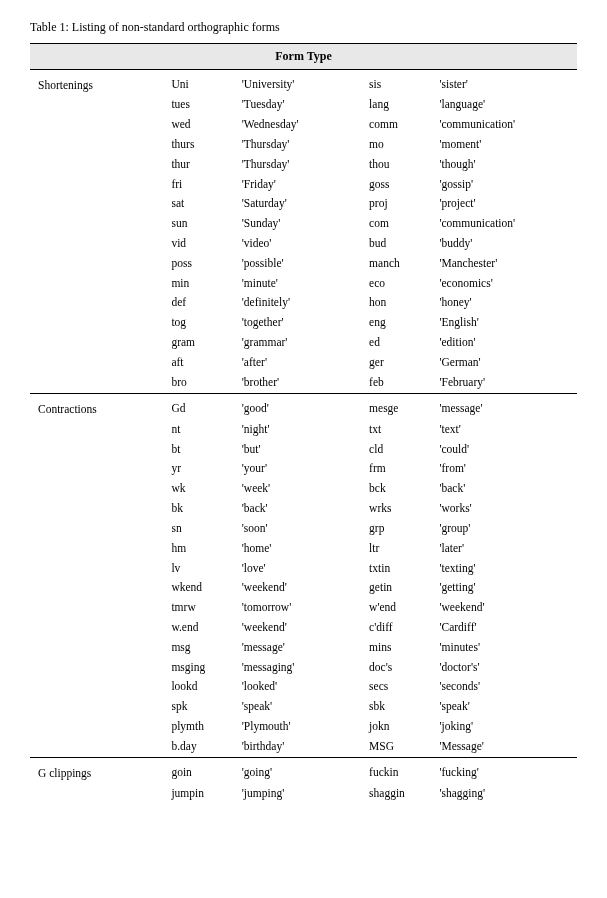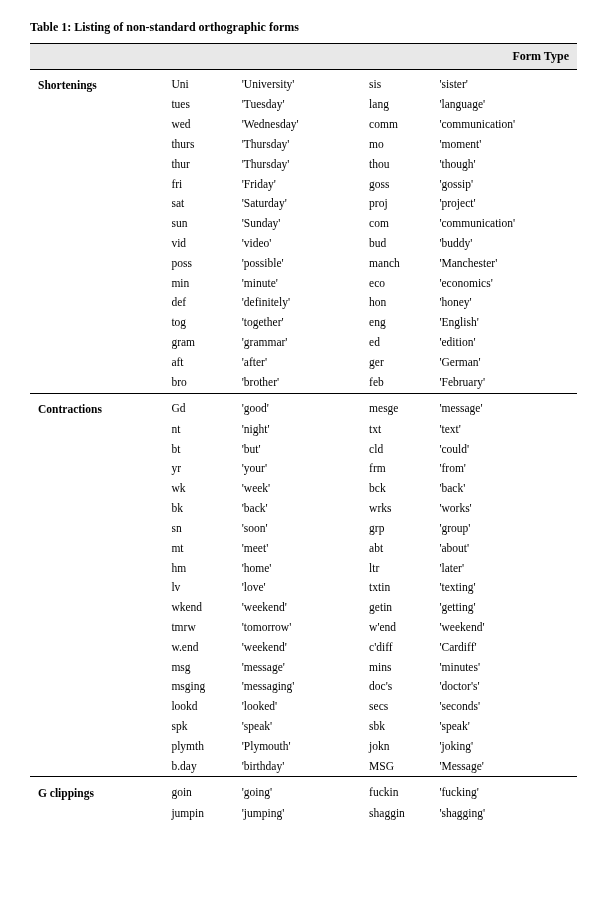--- a/index.html
+++ b/index.html
@@ -6,45 +6,45 @@
     body {
       font-family: Times New Roman, Times, serif;
       font-size: 12px;
       background: #fff;
       color: #000;
       width: 607px;
       min-height: 898px;
       padding: 20px 30px;
     }
     .table-title {
-      font-weight: bold;
+      font-weight: normal;
       font-size: 12px;
       margin-bottom: 8px;
     }
     table {
       width: 100%;
       border-collapse: collapse;
     }
     .header-row th {
       background: #e8e8e8;
       border-top: 1.5px solid #000;
       border-bottom: 1px solid #000;
       padding: 5px 8px;
-      text-align: right;
+      text-align: center;
       font-weight: bold;
       font-size: 12px;
     }
     td {
       vertical-align: top;
       padding: 1px 8px;
       font-size: 11.5px;
       line-height: 1.55;
     }
     .form-type-cell {
-      font-weight: bold;
+      font-weight: normal;
       white-space: nowrap;
       padding-top: 2px;
     }
   </style>
 </head>
 <body>
 
 <div class="table-title">Table 1: Listing of non-standard orthographic forms</div>
 
 <table>
@@ -226,27 +226,20 @@
       </tr>
       <tr>
         <td></td>
         <td>sn</td>
         <td>'soon'</td>
         <td>grp</td>
         <td>'group'</td>
       </tr>
       <tr>
         <td></td>
-        <td>mt</td>
-        <td>'meet'</td>
-        <td>abt</td>
-        <td>'about'</td>
-      </tr>
-      <tr>
-        <td></td>
         <td>hm</td>
         <td>'home'</td>
         <td>ltr</td>
         <td>'later'</td>
       </tr>
       <tr>
         <td></td>
         <td>lv</td>
         <td>'love'</td>
         <td>txtin</td>

